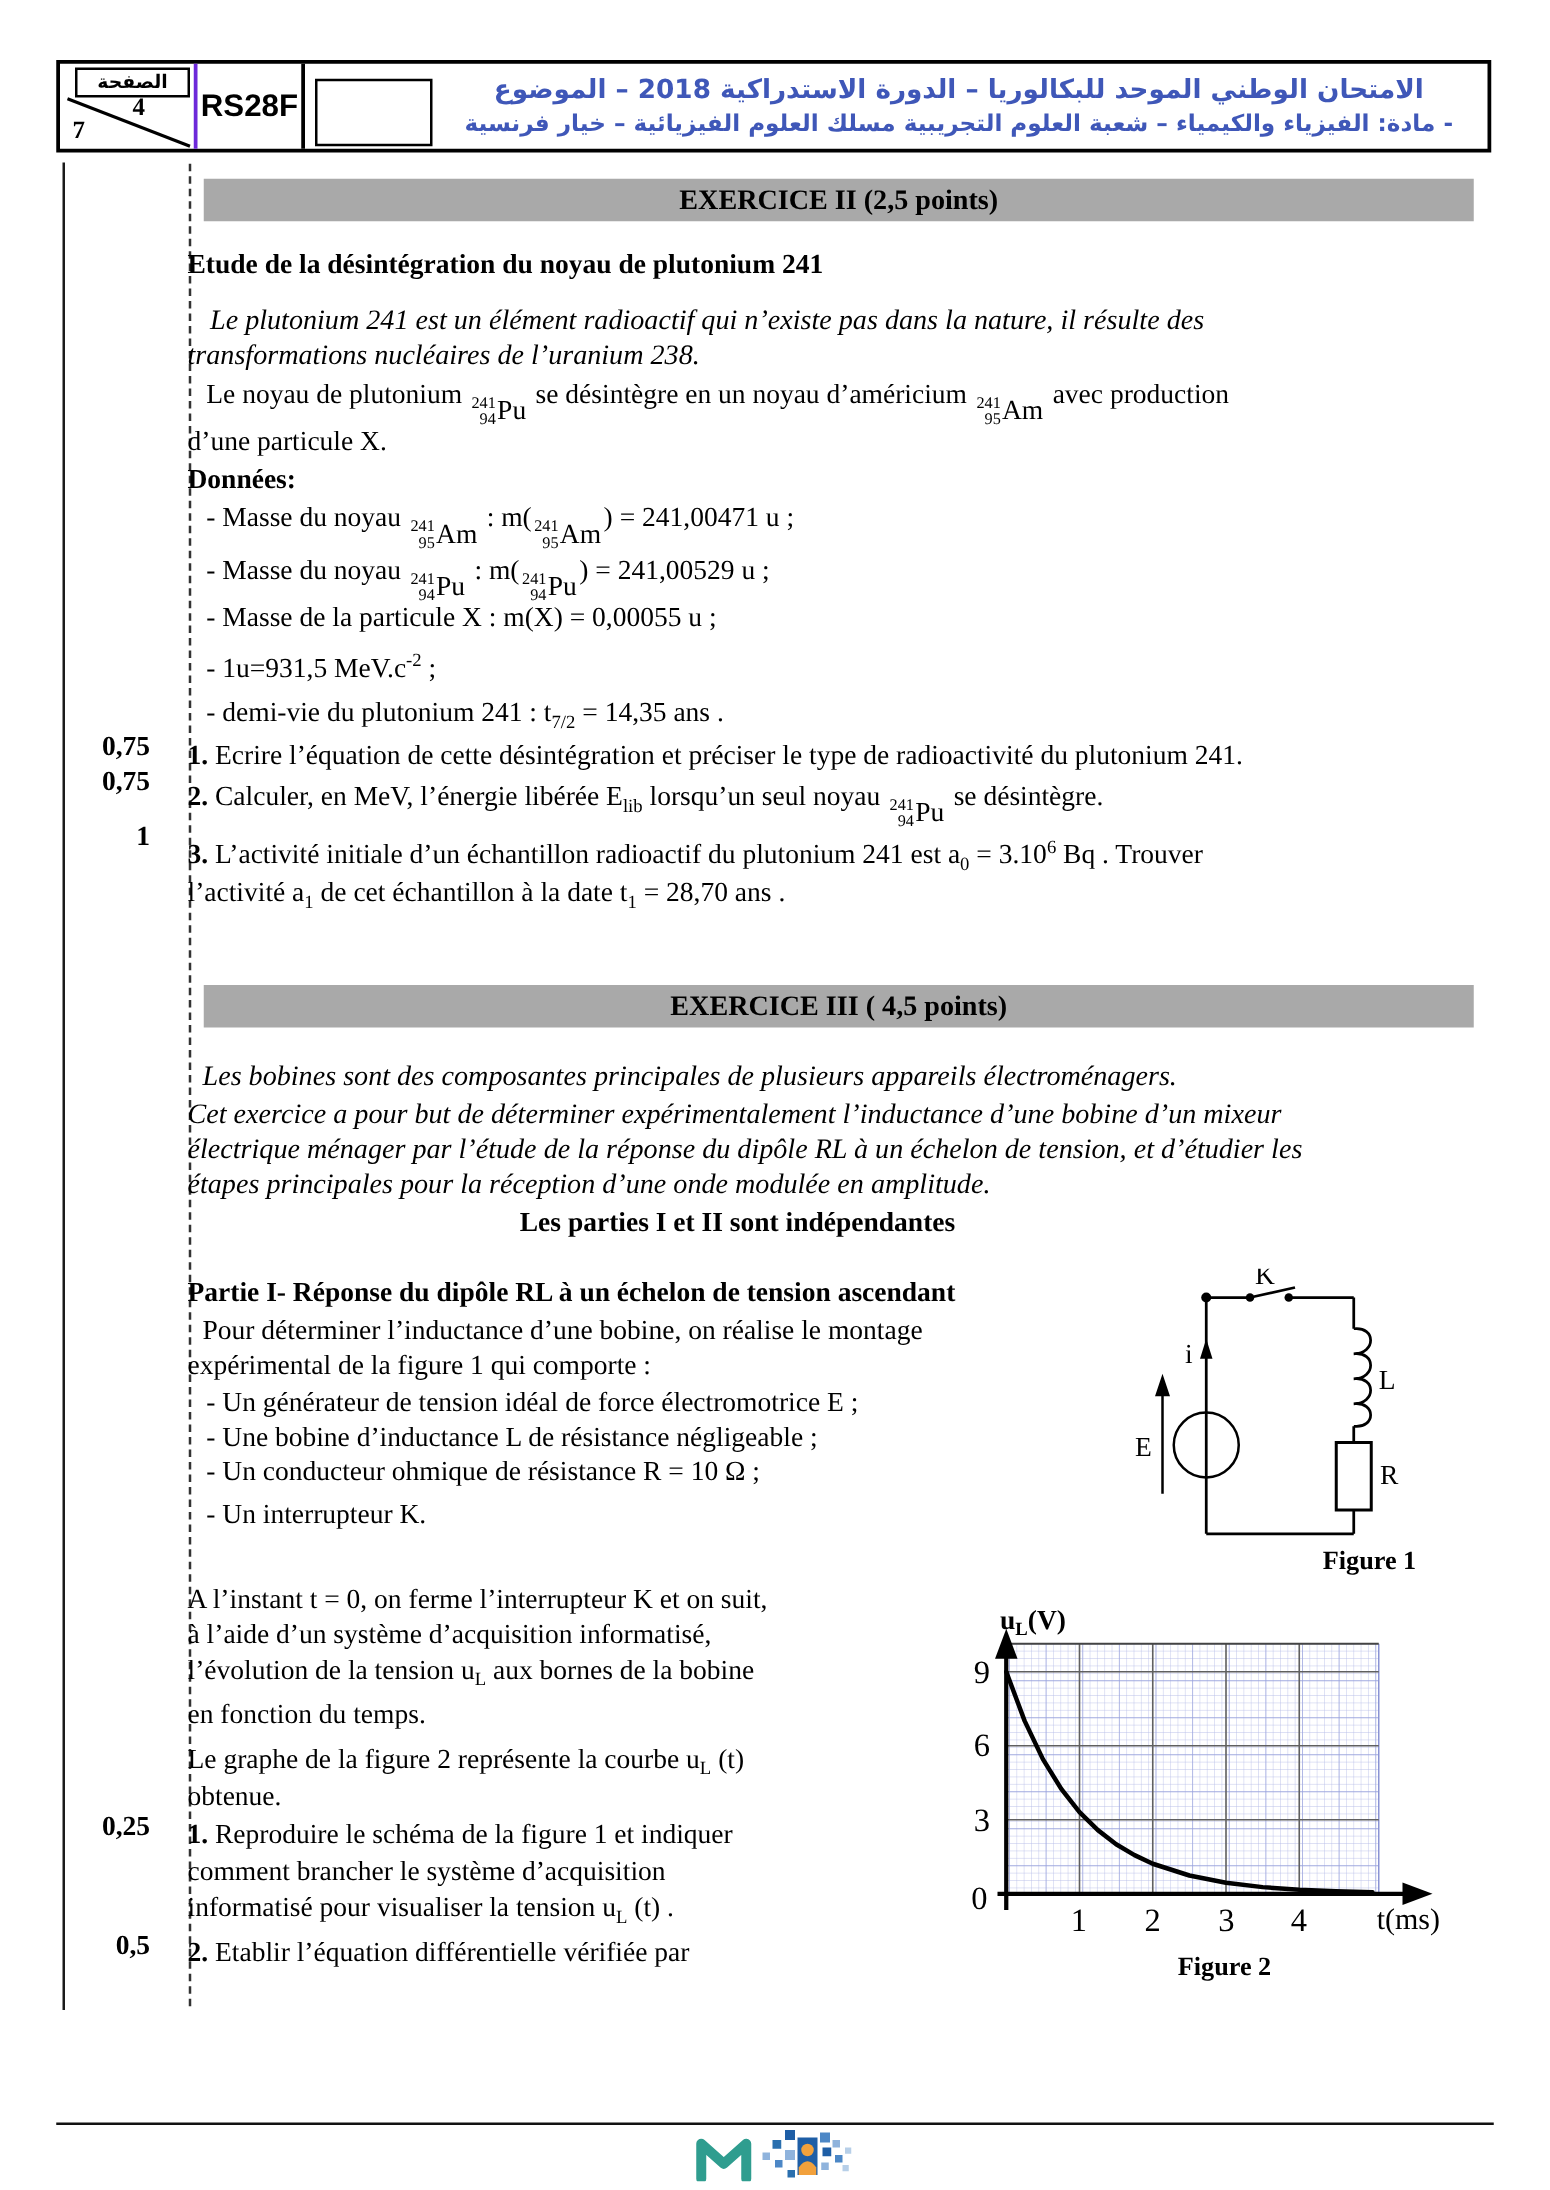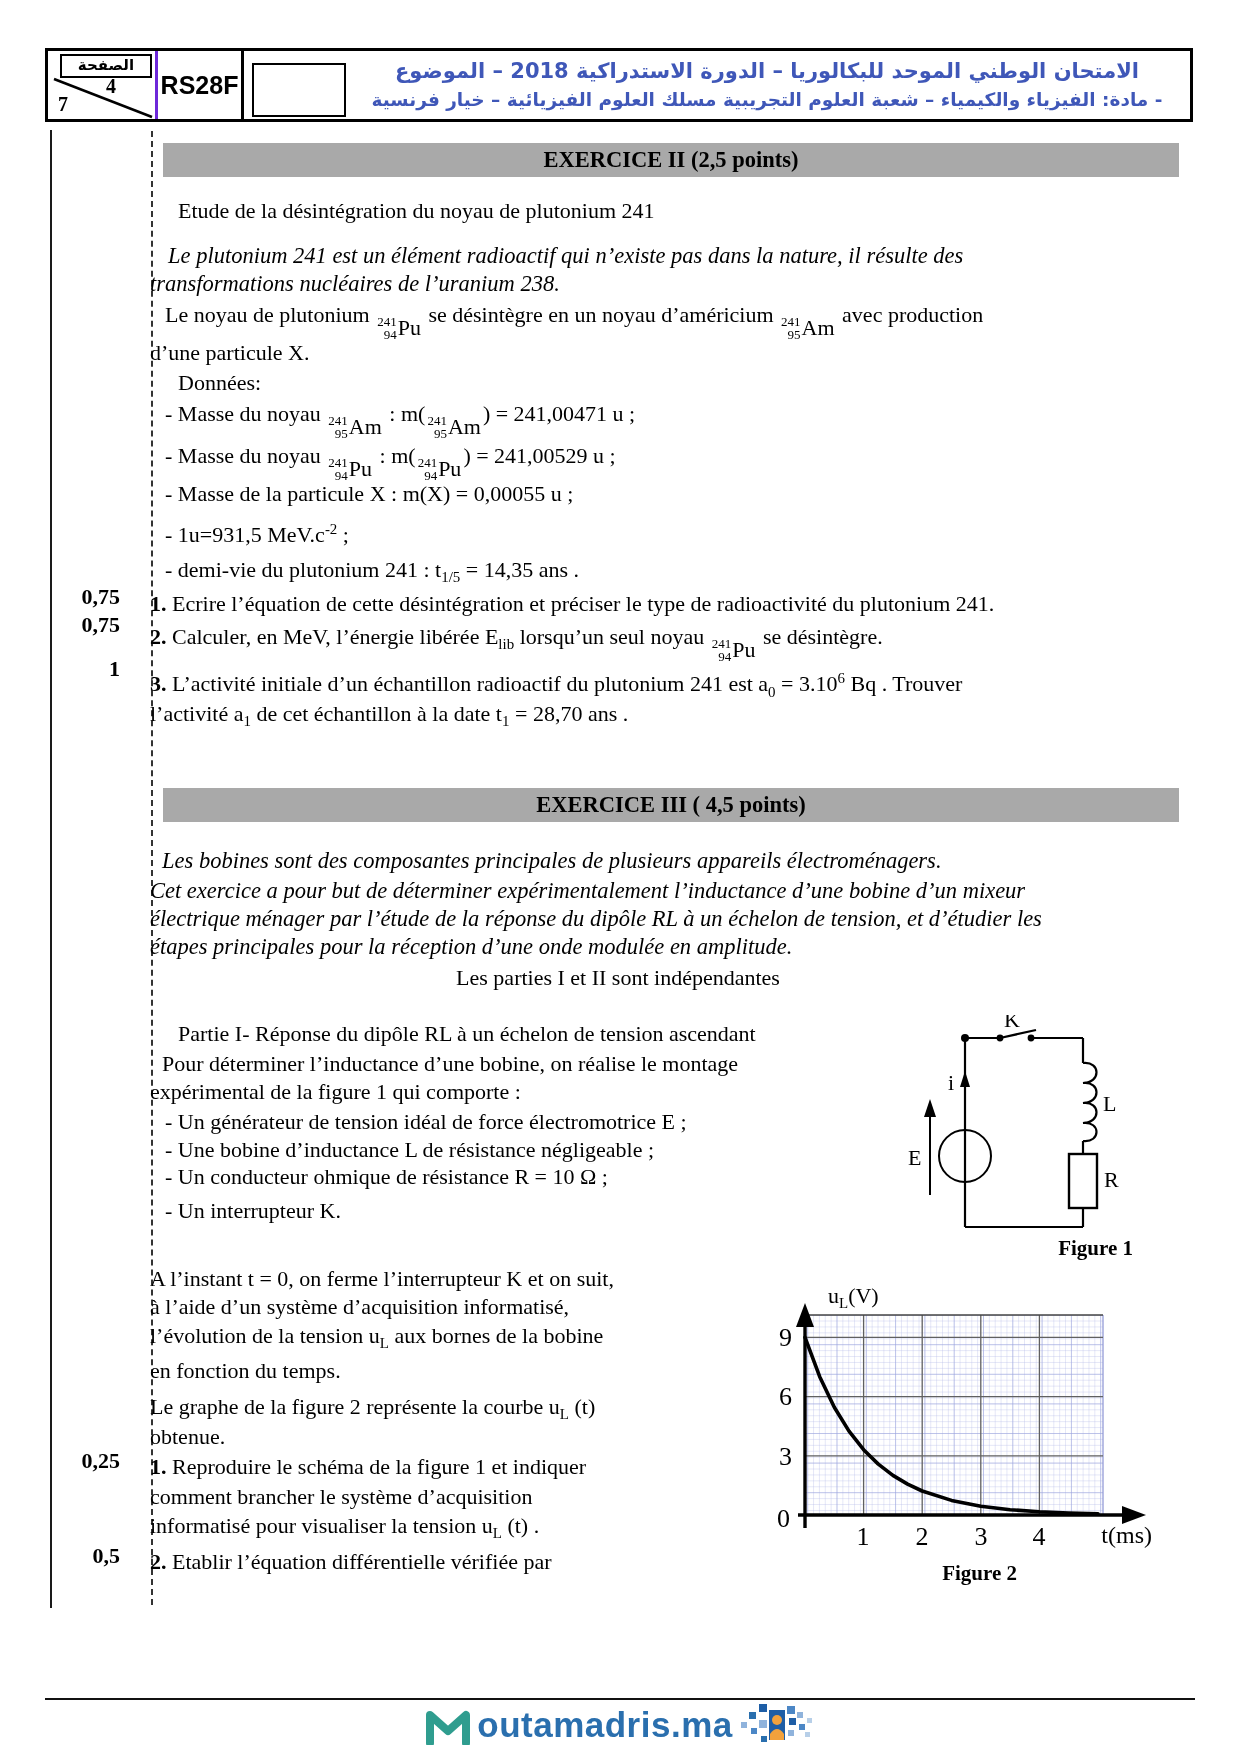--- a/index.html
+++ b/index.html
@@ -1,21 +1,21 @@
 <!DOCTYPE html>
 <html><head>
 <meta charset="utf-8">
 <style>
   html,body{margin:0;padding:0;}
   body{width:1240px;height:1752px;position:relative;background:#ffffff;
        font-family:"Liberation Serif",serif;color:#000;overflow:hidden;}
   .abs{position:absolute;}
   .line{font-size:22px;white-space:nowrap;line-height:30px;}
   .it{font-style:italic;font-size:22.5px;}
-  .bold{font-weight:normal;margin-left:28px;}
+  .bold{font-weight:bold;}
   .banner{background:#a9a9a9;text-align:center;font-weight:bold;font-size:22.5px;
           line-height:34px;height:34px;}
   .mark{font-weight:bold;font-size:22px;width:72px;text-align:right;}
   sub{font-size:68%;}
   sup{font-size:68%;}
   .nuc{display:inline-flex;align-items:center;margin:0 2px;vertical-align:-4px;}
   .ns{display:inline-flex;flex-direction:column;font-size:13px;line-height:1.02;
       text-align:right;margin-right:1px;}
   
   .hdrtable{left:45px;top:48px;width:1148px;height:74px;border:3px solid #000;
@@ -113,21 +113,21 @@
       <span>Pu</span>
     </span> : m(<span class="nuc">
       <span class="ns">
         <span>241</span>
         <span>94</span>
       </span>
       <span>Pu</span>
     </span>) = 241,00529 u ;</div>
 <div class="abs line" style="left:165px;top:479px;">- Masse de la particule X : m(X) = 0,00055 u ;</div>
 <div class="abs line" style="left:165px;top:514px;">- 1u=931,5 MeV.c<sup>-2</sup> ;</div>
-<div class="abs line" style="left:165px;top:555px;">- demi-vie du plutonium 241 : t<sub>1/5</sub> = 14,35 ans .</div>
+<div class="abs line" style="left:165px;top:555px;">- demi-vie du plutonium 241 : t<sub>7/2</sub> = 14,35 ans .</div>
 <div class="abs line" style="left:150px;top:589px;"><b>1.</b> Ecrire l’équation de cette désintégration et préciser le type de radioactivité du plutonium 241.</div>
 <div class="abs line" style="left:150px;top:622px;"><b>2.</b> Calculer, en MeV, l’énergie libérée E<sub>lib</sub> lorsqu’un seul noyau <span class="nuc">
       <span class="ns">
         <span>241</span>
         <span>94</span>
       </span>
       <span>Pu</span>
     </span> se désintègre.</div>
 <div class="abs line" style="left:150px;top:663px;"><b>3.</b> L’activité initiale d’un échantillon radioactif du plutonium 241 est a<sub>0</sub> = 3.10<sup>6</sup> Bq . Trouver</div>
 <div class="abs line" style="left:150px;top:699px;text-align:right;">l’activité a<sub>1</sub> de cet échantillon à la date t<sub>1</sub> = 28,70 ans .</div>
@@ -234,21 +234,20 @@
   <text x="349" y="260" font-size="26" text-anchor="middle">4</text>
   <text x="462" y="258" font-size="24" text-anchor="end">t(ms)</text>
 </svg>
 <div class="abs caption" style="left:797px;top:1561px;width:220px;">Figure 2</div>
 
 <div class="abs footline"></div>
 <div class="abs logorow">
   <svg width="46" height="40" viewBox="0 0 46 40">
     <polyline points="5,38 5,10 23,26 41,10 41,38" fill="none" stroke="#2f9d8f" stroke-width="8" stroke-linejoin="round" stroke-linecap="round"></polyline>
   </svg>
-  <span class="logotext">outamadris.ma</span>
   <svg width="76" height="46" viewBox="0 0 76 46">
     <rect x="2" y="20" width="6" height="6" fill="#8fb3dc"></rect>
     <rect x="10" y="10" width="7" height="7" fill="#2a6fae"></rect>
     <rect x="12" y="26" width="6" height="6" fill="#4c87c6"></rect>
     <rect x="20" y="2" width="8" height="8" fill="#1e5ea6"></rect>
     <rect x="20" y="18" width="8" height="8" fill="#8fb3dc"></rect>
     <rect x="22" y="34" width="6" height="6" fill="#2a6fae"></rect>
     <rect x="30" y="8" width="16" height="30" fill="#1e5ea6"></rect>
     <circle cx="38" cy="18" r="5" fill="#f2a13c"></circle>
     <path d="M31 32 Q38 22 45 32 L45 38 L31 38 Z" fill="#f2a13c"></path>

